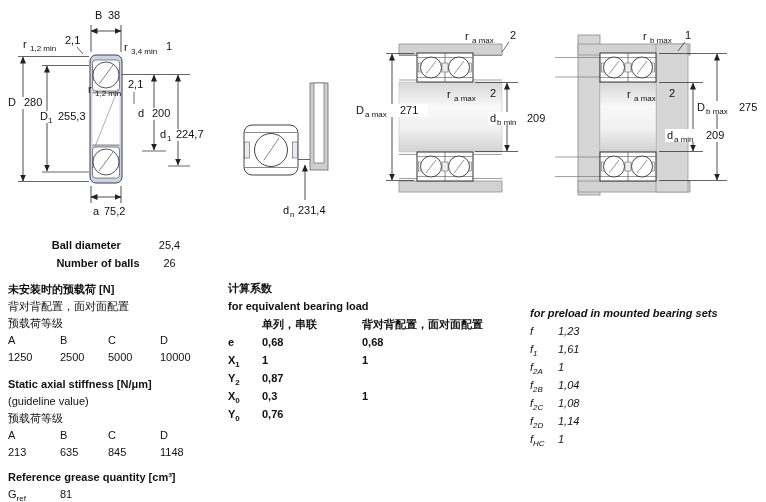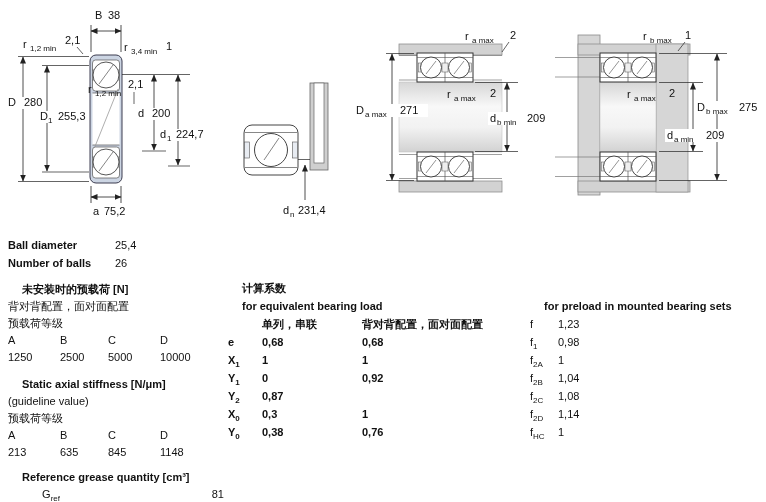--- a/index.html
+++ b/index.html
@@ -2,27 +2,27 @@
 <html><head>
 <meta charset="utf-8">
 <style>
   html,body{margin:0;padding:0;background:#fff;}
   #screen{position:relative;width:766px;height:502px;background:#fff;overflow:hidden;
           font-family:"Liberation Sans",sans-serif;font-size:11px;color:#111;}
   svg{position:absolute;}
   svg text{font-family:"Liberation Sans",sans-serif;font-size:11px;fill:#111;}
   svg text.sb{font-size:8px;}
   .col{position:absolute;line-height:17px;}
-  .t{font-weight:bold;height:17px;margin-left:14px;}
+  .t{font-weight:bold;height:17px;}
   .ln{height:17px;}
   .sp8{height:8px;} .sp10{height:10px;}
-  .spec-row{display:flex;height:18px;}
+  .spec-row{display:flex;height:18px;justify-content:center;}
   .spec-row .lab{width:107px;font-weight:bold;}
   .g4{display:grid;grid-template-columns:52px 48px 52px 1fr;height:17px;}
-  .g2{display:grid;grid-template-columns:52px 1fr;height:17px;text-align:right;}
+  .g2{display:grid;grid-template-columns:52px 1fr;height:17px;}
   .crow{display:grid;grid-template-columns:34px 100px 1fr;height:18px;font-weight:bold;}
   .frow{display:grid;grid-template-columns:28px 1fr;height:18px;}
   sub{font-size:8px;}
 </style>
 </head>
 <body>
 
 <div id="screen">
 
   <svg style="left:0;top:0" width="240" height="230" viewBox="0 0 240 230">
@@ -317,49 +317,43 @@
       <span><span>e</span><sub></sub></span>
       <span>0,68</span>
       <span>0,68</span>
     </div>
     <div class="crow">
       <span><span>X</span><sub>1</sub></span>
       <span>1</span>
       <span>1</span>
     </div>
     <div class="crow">
-      <span><span>Y</span><sub>1</sub></span>
-      <span>0</span>
-      <span>0,92</span>
-    </div>
-    <div class="crow">
       <span><span>Y</span><sub>2</sub></span>
       <span>0,87</span>
     </div>
     <div class="crow">
       <span><span>X</span><sub>0</sub></span>
       <span>0,3</span>
       <span>1</span>
     </div>
     <div class="crow">
       <span><span>Y</span><sub>0</sub></span>
-      <span>0,38</span>
       <span>0,76</span>
     </div>
   </div>
 
-  <div class="col" id="col-right" style="left:530px;top:298px;width:232px;">
+  <div class="col" id="col-right" style="left:530px;top:305px;width:232px;font-style:italic;">
     <div class="t" style="height:18px">for preload in mounted bearing sets</div>
     <div class="frow">
       <span><span>f</span><sub></sub></span>
       <span>1,23</span>
     </div>
     <div class="frow">
       <span><span>f</span><sub>1</sub></span>
-      <span>0,98</span>
+      <span>1,61</span>
     </div>
     <div class="frow">
       <span><span>f</span><sub>2A</sub></span>
       <span>1</span>
     </div>
     <div class="frow">
       <span><span>f</span><sub>2B</sub></span>
       <span>1,04</span>
     </div>
     <div class="frow">

